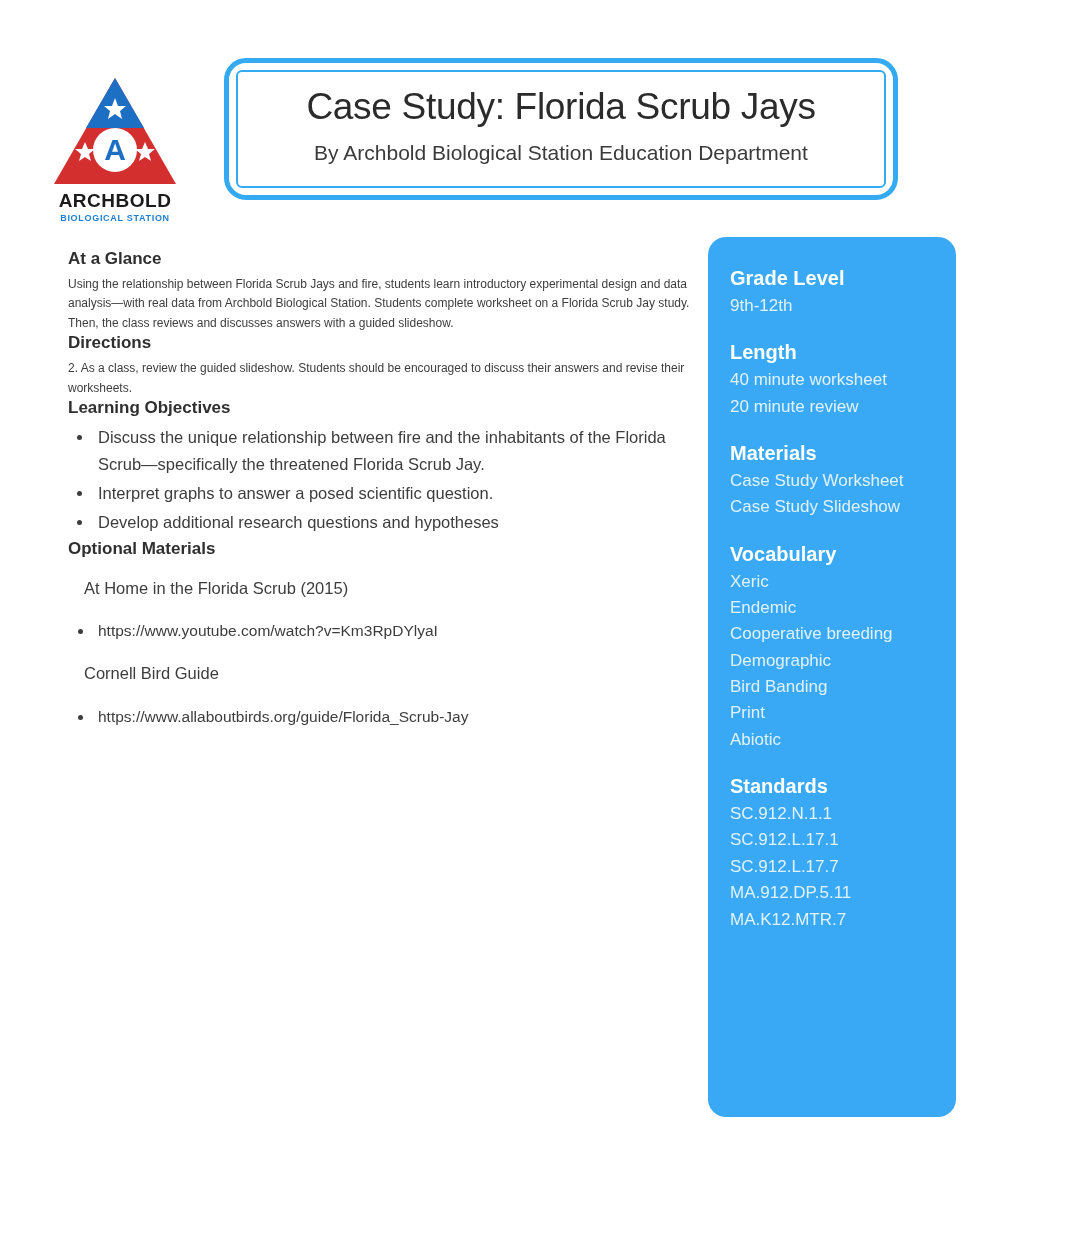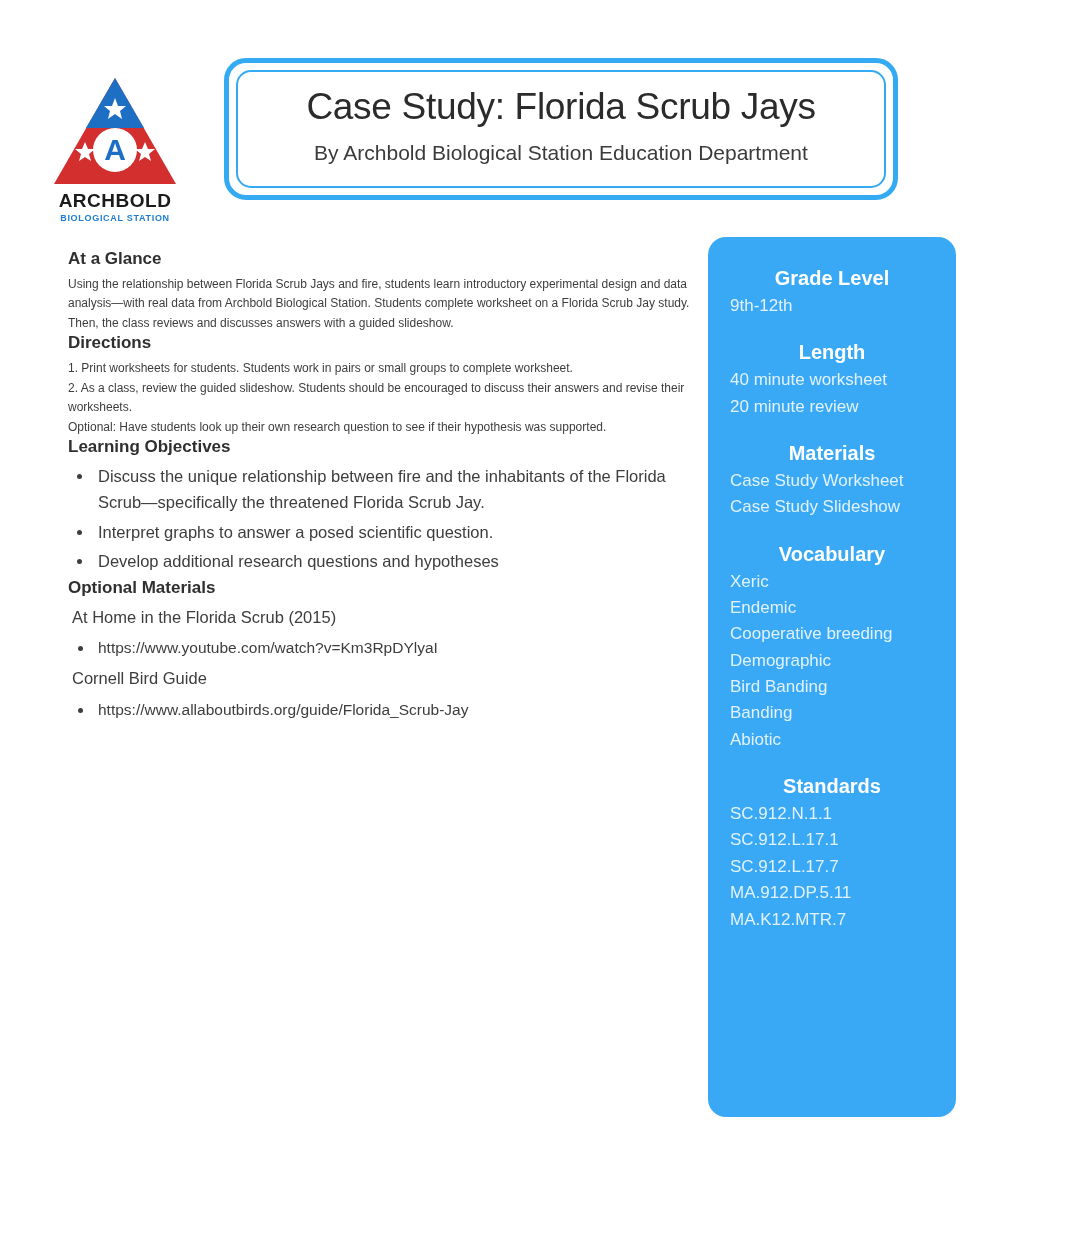--- a/index.html
+++ b/index.html
@@ -56,21 +56,21 @@
     flex: 1;
     margin-left: 34px;
     margin-right: 130px;
     border: 5px solid #34aaf2;
     border-radius: 22px;
     padding: 7px;
     background: #ffffff;
   }
   .title-inner {
     border: 2px solid #34aaf2;
-    border-radius: 15px;
+    border-radius: 6px;
     padding: 14px 10px 18px 10px;
     text-align: center;
     background: #fff;
   }
   .title-main {
     font-size: 37px;
     color: #2b2b2b;
     line-height: 1.15;
     font-weight: 400;
     letter-spacing: -0.3px;
@@ -118,21 +118,21 @@
     font-size: 16.5px;
     line-height: 1.6;
     color: #3d3d3d;
     margin-bottom: 3px;
     padding-left: 4px;
   }
   .opt-line {
     font-size: 16.5px;
     line-height: 1.6;
     color: #3d3d3d;
-    margin: 4px;
+    margin: 16px;
   }
   ul.links {
     margin: 0 0 0 0;
     padding-left: 26px;
   }
   ul.links li {
     font-size: 15.5px;
     line-height: 1.75;
     color: #3d3d3d;
     padding-left: 4px;
@@ -147,21 +147,20 @@
     margin-top: -12px;
     padding: 30px 22px 40px 22px;
     color: #ffffff;
     min-height: 880px;
   }
   .side-panel h3 {
     font-size: 20px;
     font-weight: bold;
     margin: 0 0 3px 0;
     color: #ffffff;
-    text-align: center;
   }
   .side-block { margin-bottom: 22px; }
   .side-block:last-child { margin-bottom: 0; }
   .side-item {
     font-size: 17px;
     line-height: 1.55;
     color: #eaf6ff;
     opacity: 0.95;
   }
 </style>
@@ -196,23 +195,21 @@
 </div>
 
 <div class="content">
 
   <div class="left-col">
 
     <h2 class="section">At a Glance</h2>
     <p class="body">Using the relationship between Florida Scrub Jays and fire, students learn introductory experimental design and data analysis—with real data from Archbold Biological Station. Students complete worksheet on a Florida Scrub Jay study. Then, the class reviews and discusses answers with a guided slideshow.</p>
 
     <h2 class="section section-gap">Directions</h2>
-    <p class="body">1. Print worksheets for students. Students work in pairs or small groups to complete worksheet.</p>
     <p class="body">2. As a class, review the guided slideshow. Students should be encouraged to discuss their answers and revise their worksheets.</p>
-    <p class="body spacer-p">Optional: Have students look up their own research question to see if their hypothesis was supported.</p>
 
     <h2 class="section section-gap">Learning Objectives</h2>
     <ul class="bullets">
       <li>Discuss the unique relationship between fire and the inhabitants of the Florida Scrub—specifically the threatened Florida Scrub Jay.</li>
       <li>Interpret graphs to answer a posed scientific question.</li>
       <li>Develop additional research questions and hypotheses</li>
     </ul>
 
     <h2 class="section section-gap">Optional Materials</h2>
     <p class="opt-line">At Home in the Florida Scrub (2015)</p>
@@ -245,21 +242,21 @@
       <div class="side-item">Case Study Slideshow</div>
     </div>
 
     <div class="side-block">
       <h3>Vocabulary</h3>
       <div class="side-item">Xeric</div>
       <div class="side-item">Endemic</div>
       <div class="side-item">Cooperative breeding</div>
       <div class="side-item">Demographic</div>
       <div class="side-item">Bird Banding</div>
-      <div class="side-item">Banding</div>
+      <div class="side-item">Print</div>
       <div class="side-item">Abiotic</div>
     </div>
 
     <div class="side-block">
       <h3>Standards</h3>
       <div class="side-item">SC.912.N.1.1</div>
       <div class="side-item">SC.912.L.17.1</div>
       <div class="side-item">SC.912.L.17.7</div>
       <div class="side-item">MA.912.DP.5.11</div>
       <div class="side-item">MA.K12.MTR.7</div>

